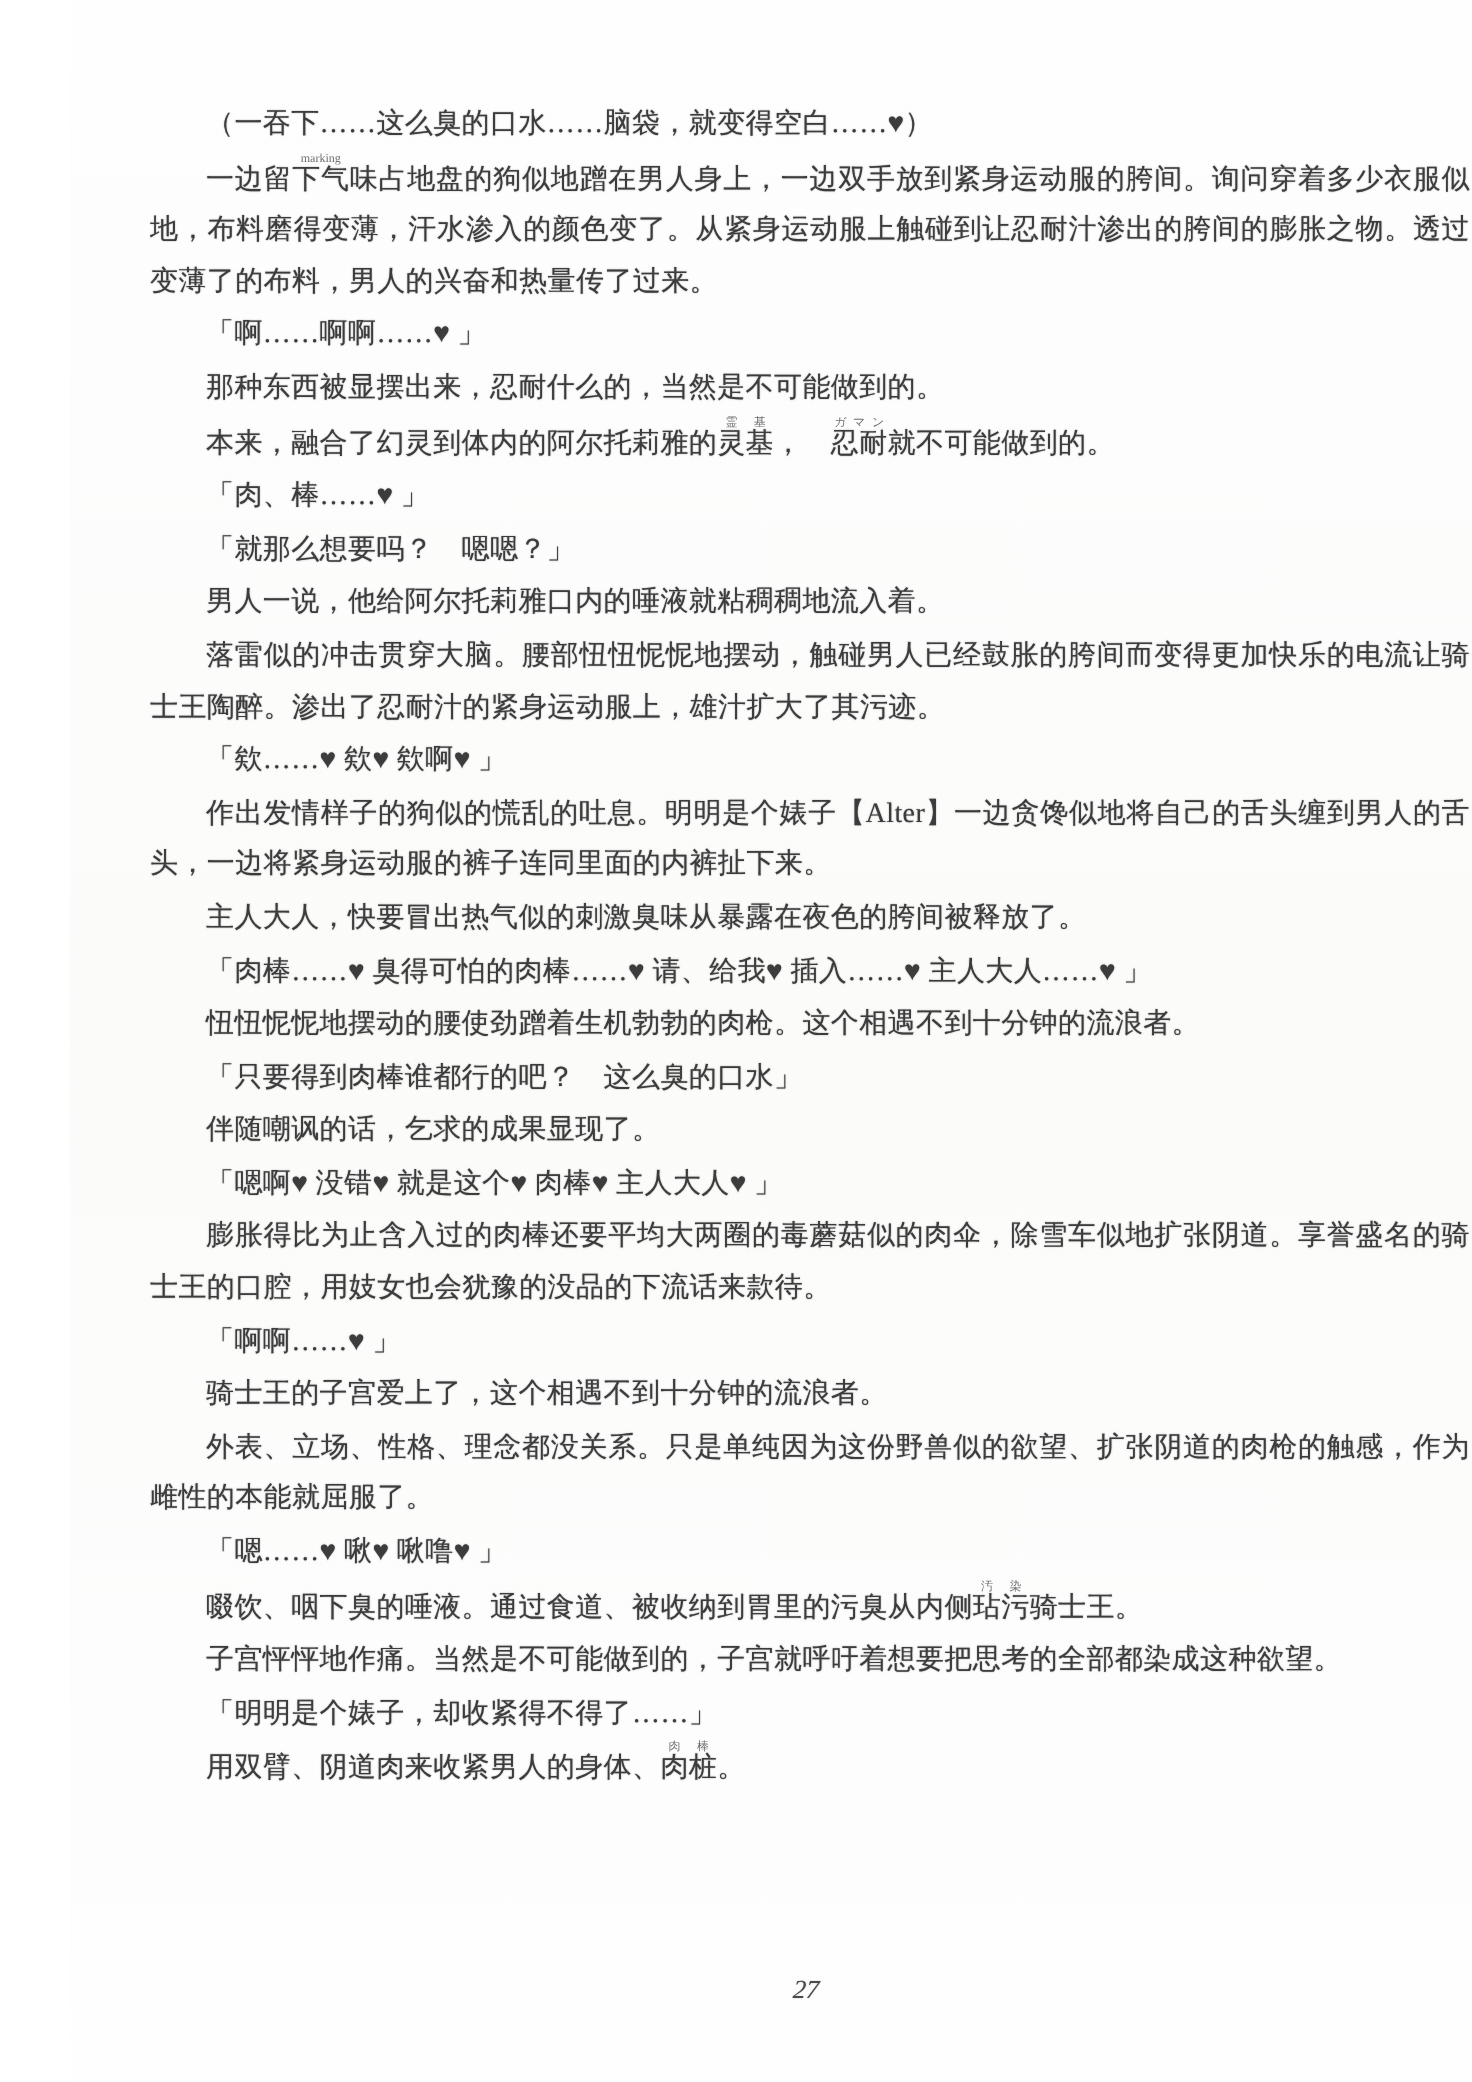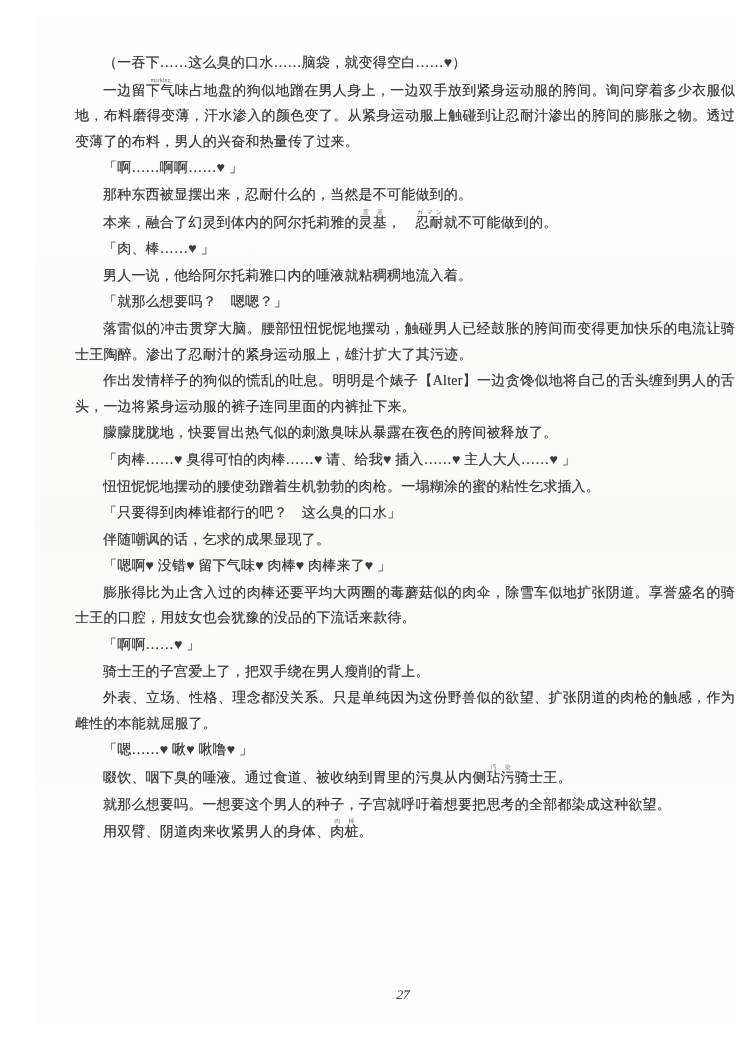--- a/index.html
+++ b/index.html
@@ -55,33 +55,35 @@
 <body>
 
 <div class="page">
   <div class="content" id="paragraphs">
       <p>（一吞下……这么臭的口水……脑袋，就变得空白……♥）</p>
       <p>一边<ruby>留下气味<rt>marking</rt></ruby>占地盘的狗似地蹭在男人身上，一边双手放到紧身运动服的胯间。询问穿着多少衣服似地，布料磨得变薄，汗水渗入的颜色变了。从紧身运动服上触碰到让忍耐汁渗出的胯间的膨胀之物。透过变薄了的布料，男人的兴奋和热量传了过来。</p>
       <p>「啊……啊啊……♥ 」</p>
       <p>那种东西被显摆出来，忍耐什么的，当然是不可能做到的。</p>
       <p>本来，融合了幻灵到体内的阿尔托莉雅的<ruby>灵基<rt>霊基</rt></ruby>，　<ruby>忍耐<rt>ガマン</rt></ruby>就不可能做到的。</p>
       <p>「肉、棒……♥ 」</p>
+      <p>「就那么想要吗？　嗯嗯？」</p>
       <p>男人一说，他给阿尔托莉雅口内的唾液就粘稠稠地流入着。</p>
-      <p>「就那么想要吗？　嗯嗯？」</p>
       <p>落雷似的冲击贯穿大脑。腰部忸忸怩怩地摆动，触碰男人已经鼓胀的胯间而变得更加快乐的电流让骑士王陶醉。渗出了忍耐汁的紧身运动服上，雄汁扩大了其污迹。</p>
+      <p>「欸……♥ 欸♥ 欸啊♥ 」</p>
       <p>作出发情样子的狗似的慌乱的吐息。明明是个婊子【Alter】一边贪馋似地将自己的舌头缠到男人的舌头，一边将紧身运动服的裤子连同里面的内裤扯下来。</p>
-      <p>朦朦胧胧地，快要冒出热气似的刺激臭味从暴露在夜色的胯间被释放了。</p>
+      <p>主人大人，快要冒出热气似的刺激臭味从暴露在夜色的胯间被释放了。</p>
       <p>「肉棒……♥ 臭得可怕的肉棒……♥ 请、给我♥ 插入……♥ 主人大人……♥ 」</p>
-      <p>忸忸怩怩地摆动的腰使劲蹭着生机勃勃的肉枪。一塌糊涂的蜜的粘性乞求插入。</p>
+      <p>忸忸怩怩地摆动的腰使劲蹭着生机勃勃的肉枪。这个相遇不到十分钟的流浪者。</p>
       <p>「只要得到肉棒谁都行的吧？　这么臭的口水」</p>
       <p>伴随嘲讽的话，乞求的成果显现了。</p>
-      <p>「嗯啊♥ 没错♥ 留下气味♥ 肉棒♥ 肉棒来了♥ 」</p>
+      <p>「嗯啊♥ 没错♥ 就是这个♥ 肉棒♥ 主人大人♥ 」</p>
       <p>膨胀得比为止含入过的肉棒还要平均大两圈的毒蘑菇似的肉伞，除雪车似地扩张阴道。享誉盛名的骑士王的口腔，用妓女也会犹豫的没品的下流话来款待。</p>
       <p>「啊啊……♥ 」</p>
-      <p>骑士王的子宫爱上了，把双手绕在男人瘦削的背上。</p>
+      <p>骑士王的子宫爱上了，这个相遇不到十分钟的流浪者。</p>
       <p>外表、立场、性格、理念都没关系。只是单纯因为这份野兽似的欲望、扩张阴道的肉枪的触感，作为雌性的本能就屈服了。</p>
       <p>「嗯……♥ 啾♥ 啾噜♥ 」</p>
       <p>啜饮、咽下臭的唾液。通过食道、被收纳到胃里的污臭从内侧<ruby>玷污<rt>汚染</rt></ruby>骑士王。</p>
-      <p>就那么想要吗。一想要这个男人的种子，子宫就呼吁着想要把思考的全部都染成这种欲望。</p>
+      <p>子宫怦怦地作痛。当然是不可能做到的，子宫就呼吁着想要把思考的全部都染成这种欲望。</p>
+      <p>「明明是个婊子，却收紧得不得了……」</p>
       <p>用双臂、阴道肉来收紧男人的身体、<ruby>肉桩<rt>肉棒</rt></ruby>。</p>
     </div>
   <div class="page-number">27</div>
 </div>
 
 </body></html>

